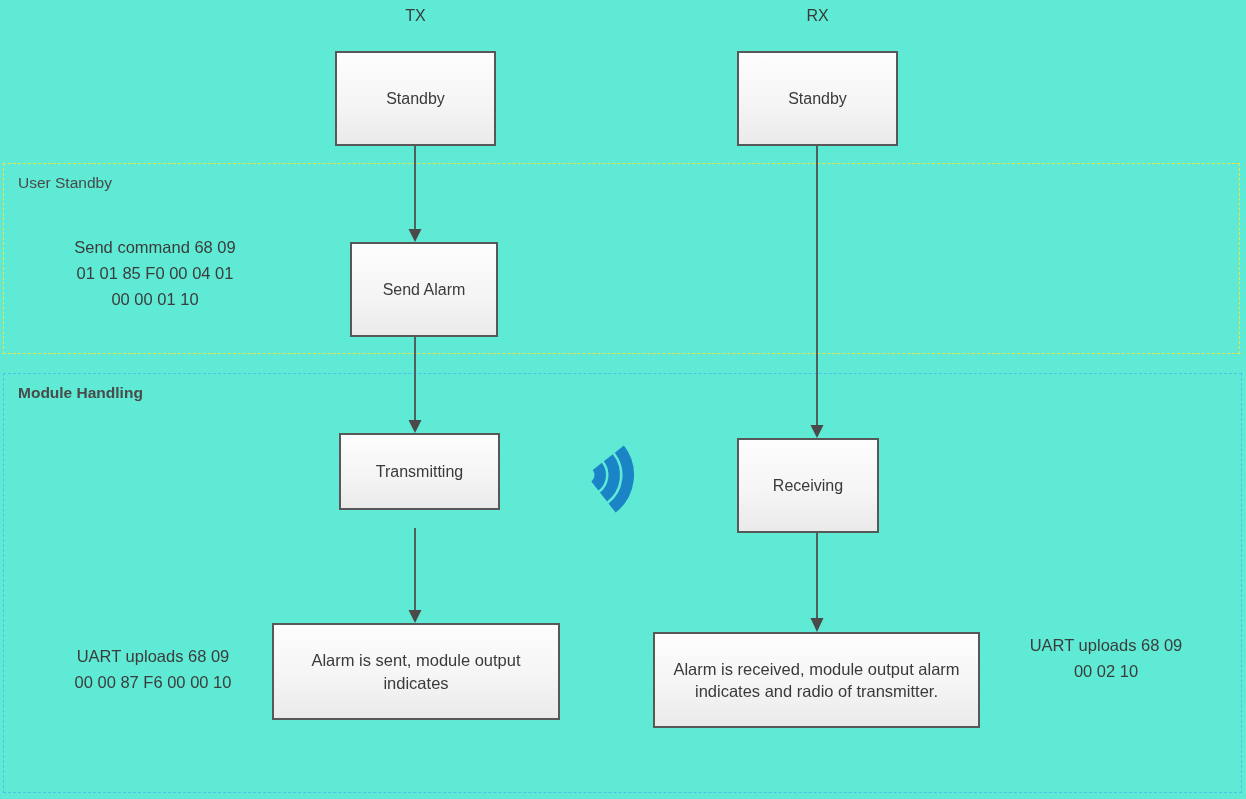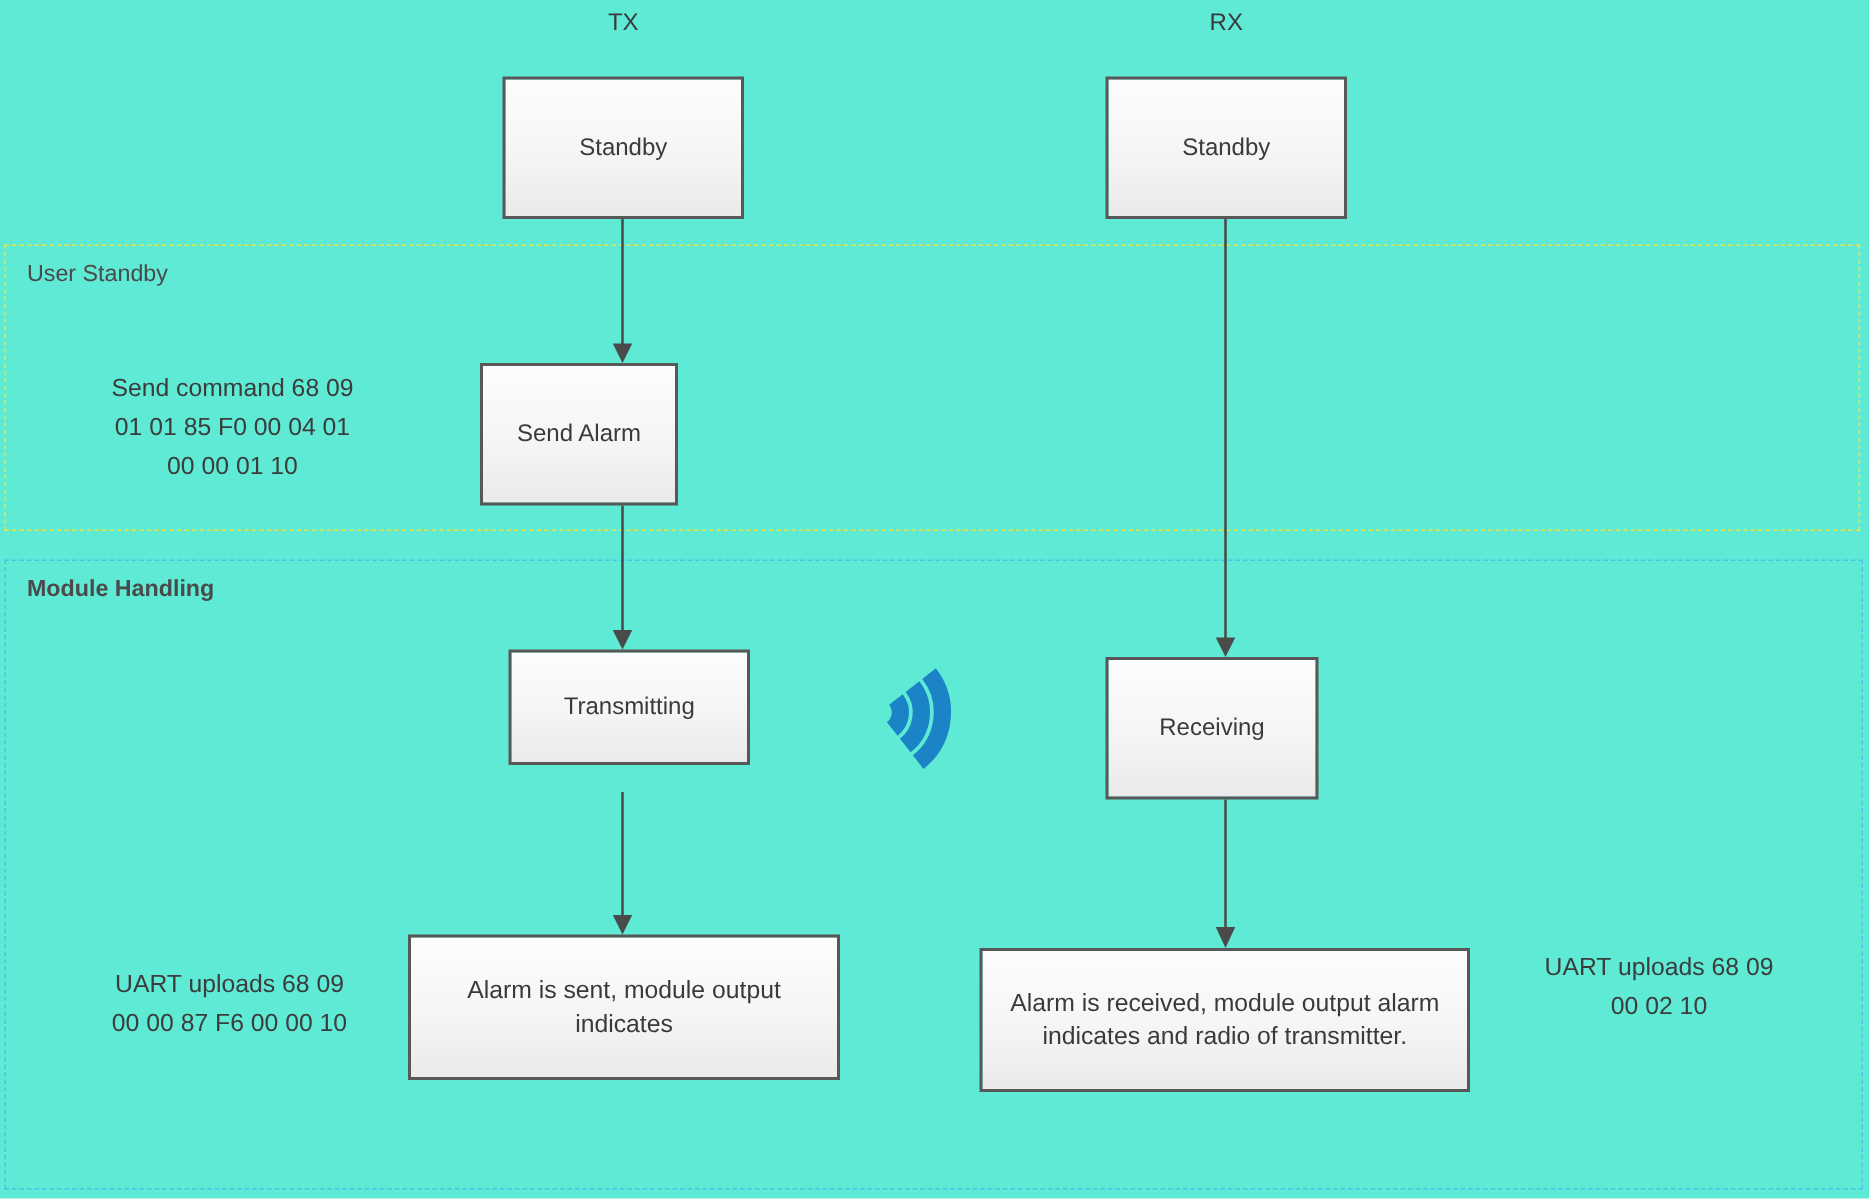--- a/index.html
+++ b/index.html
@@ -103,27 +103,27 @@
   </svg>
 
   <svg class="signal-icon" id="signal-icon" style="left:584px;top:430px;" width="70" height="98" viewBox="0 0 70 98" fill="none">
     <path d="M 11.9 39.1 A 14 14 0 0 1 11.9 58.9" stroke="#1b84c6" stroke-width="11.5" stroke-linecap="butt"></path>
     <path d="M 21.8 29.2 A 28 28 0 0 1 21.8 68.8" stroke="#1b84c6" stroke-width="11.5" stroke-linecap="butt"></path>
     <path d="M 31.7 19.3 A 42 42 0 0 1 31.7 78.7" stroke="#1b84c6" stroke-width="11.5" stroke-linecap="butt"></path>
   </svg>
 
   <div class="flowbox" style="left:335px;top:51px;width:161px;height:95px;">Standby</div>
   <div class="flowbox" style="left:737px;top:51px;width:161px;height:95px;">Standby</div>
-  <div class="flowbox" style="left:320px;top:242px;width:132px;height:95px;">Send Alarm</div>
+  <div class="flowbox" style="left:350px;top:242px;width:148px;height:95px;">Send Alarm</div>
   <div class="flowbox" style="left:339px;top:433px;width:161px;height:77px;">Transmitting</div>
   <div class="flowbox" style="left:737px;top:438px;width:142px;height:95px;">Receiving</div>
   <div class="flowbox" style="left:653px;top:632px;width:327px;height:96px;font-size:16.5px;">Alarm is received, module output alarm indicates and radio of transmitter.</div>
   <div class="flowbox" style="left:272px;top:623px;width:288px;height:97px;font-size:16.5px;">Alarm is sent, module output indicates</div>
 
-  <div class="annotation" style="left:38px;top:246px;width:234px;">
+  <div class="annotation" style="left:38px;top:234px;width:234px;">
     <div>Send command 68 09</div>
     <div>01 01 85 F0 00 04 01</div>
     <div>00 00 01 10</div>
   </div>
   <div class="annotation" style="left:38px;top:643px;width:230px;">
     <div>UART uploads 68 09</div>
     <div>00 00 87 F6 00 00 10</div>
   </div>
   <div class="annotation" style="left:995px;top:632px;width:222px;">
     <div>UART uploads 68 09</div>

